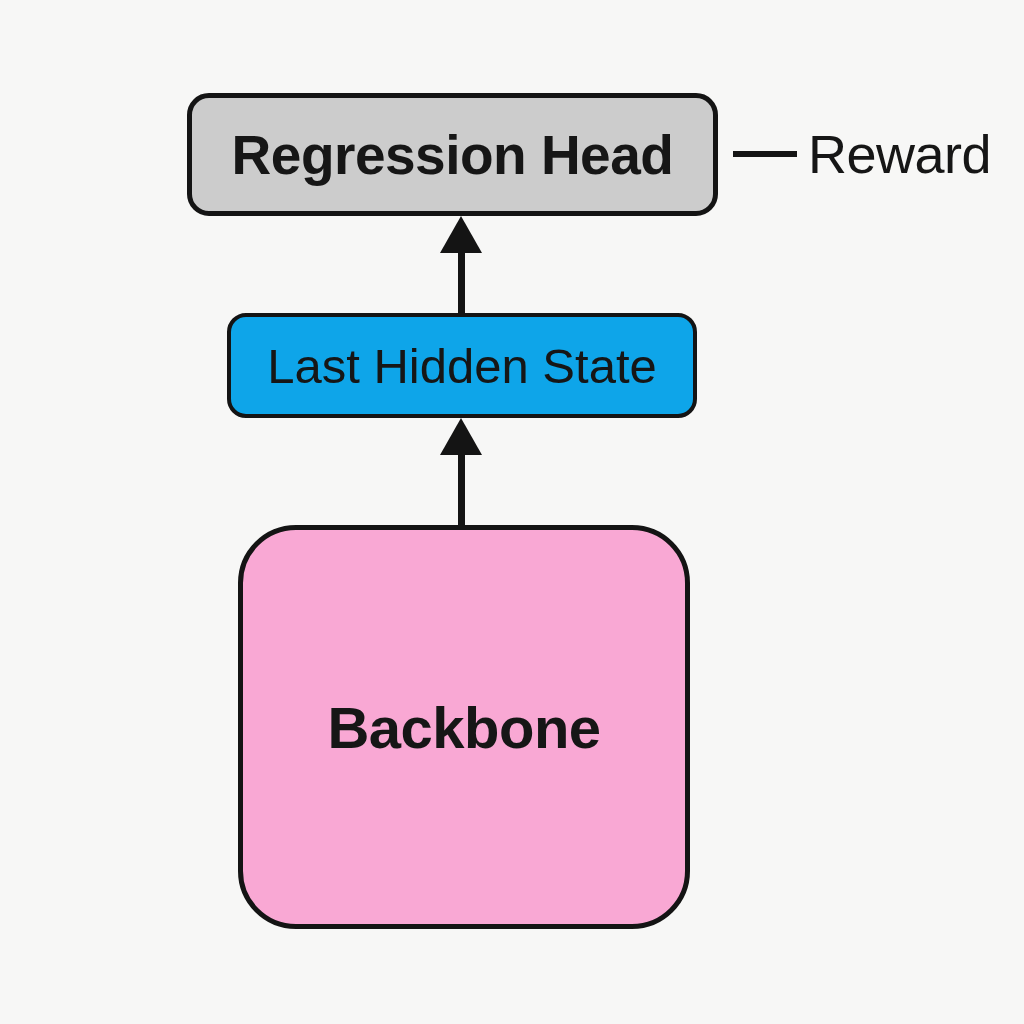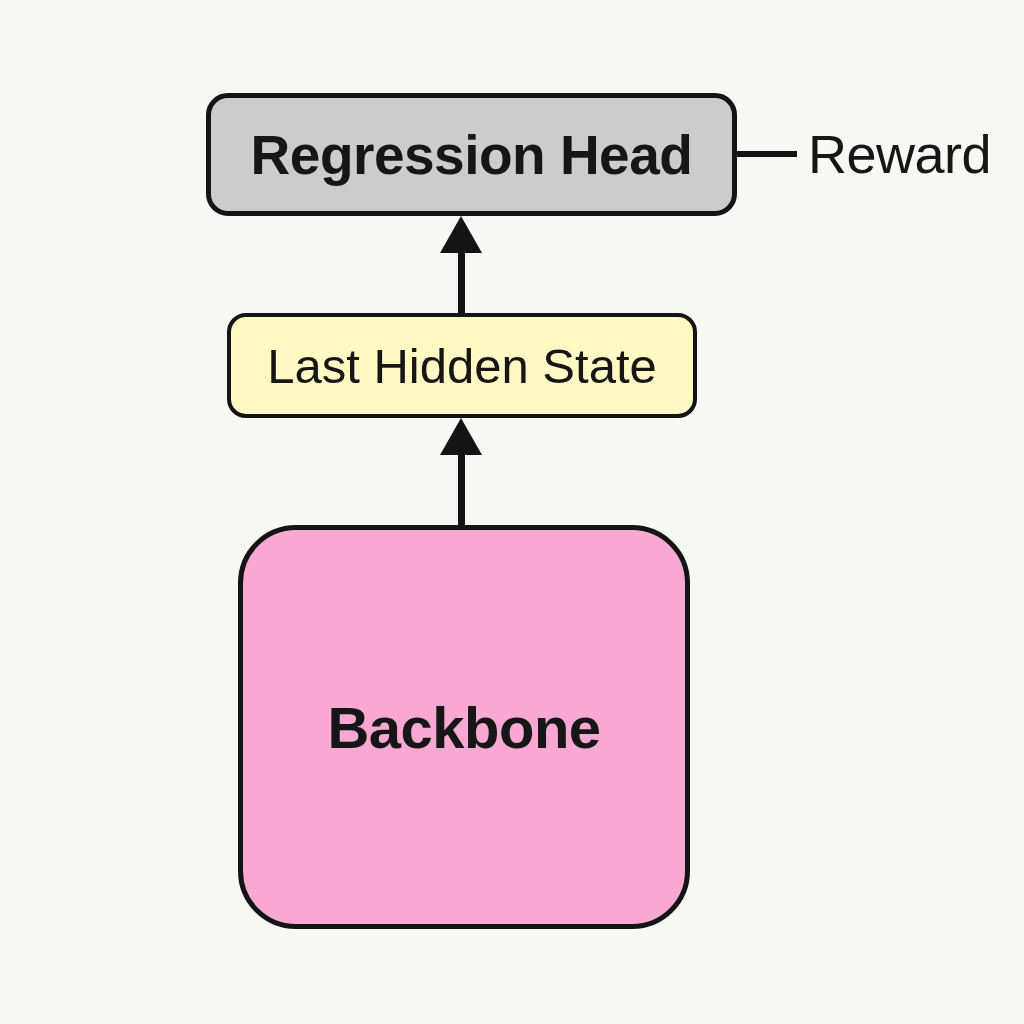--- a/index.html
+++ b/index.html
@@ -20,38 +20,38 @@
     position: absolute;
     display: flex;
     align-items: center;
     justify-content: center;
     box-sizing: border-box;
     border: 5px solid #141414;
     color: #161616;
     text-align: center;
   }
   .node-regression-head {
-    left: 206px;
+    left: 187px;
     top: 93px;
     width: 531px;
     height: 123px;
     border-radius: 22px;
     background: #cccccc;
     font-size: 55px;
     font-weight: 700;
     letter-spacing: -0.5px;
   }
   .node-last-hidden {
     left: 227px;
     top: 313px;
     width: 470px;
     height: 105px;
     border-radius: 19px;
     border-width: 4.5px;
-    background: #fef9c3;
+    background: #0ea5e9;
     font-size: 49px;
     font-weight: 400;
   }
   .node-backbone {
     left: 238px;
     top: 525px;
     width: 452px;
     height: 404px;
     border-radius: 58px;
     background: #f9a8d4;

